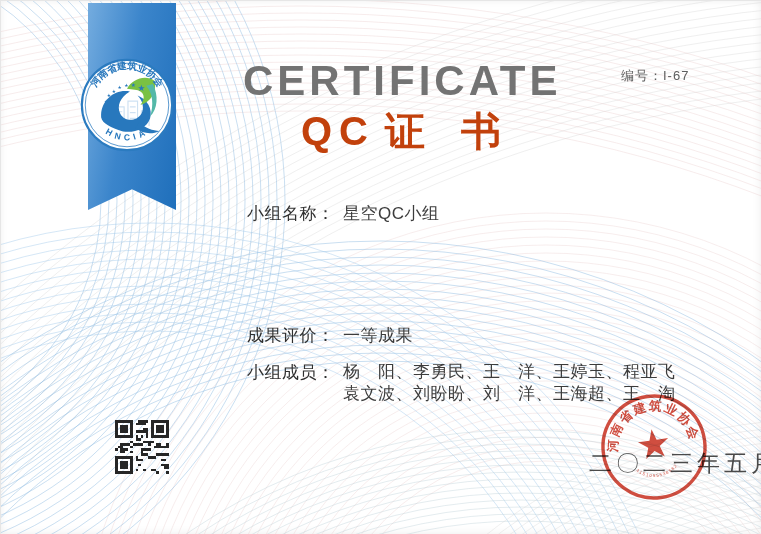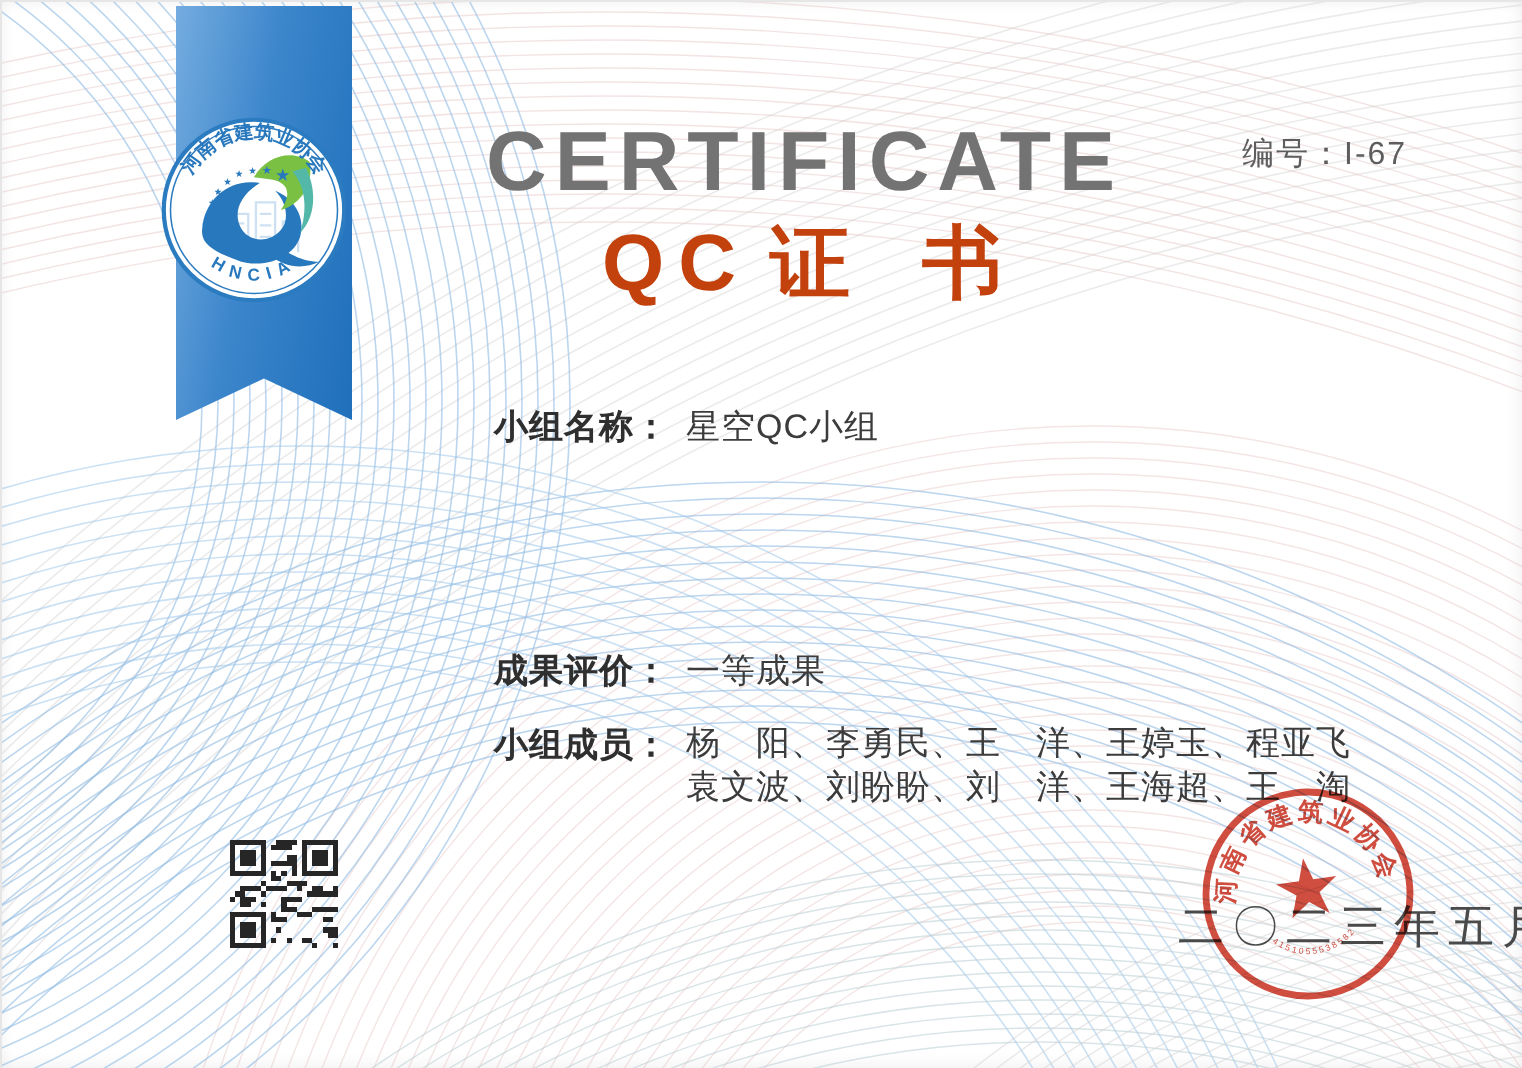--- a/index.html
+++ b/index.html
@@ -15,26 +15,26 @@
     background:linear-gradient(100deg,#74acdf 0%,#3b85cb 45%,#1f6fbb 100%);
     clip-path:polygon(0 0,100% 0,100% 100%,50% 90%,0 100%);
   }
   .badge{position:absolute;left:78px;top:56px;width:96px;height:96px;z-index:3;}
   .title-en{position:absolute;left:242px;top:56px;font-size:42px;font-weight:bold;
     letter-spacing:4px;color:#737373;z-index:4;}
   .title-cn{position:absolute;left:300px;top:103px;font-size:40px;font-weight:bold;
     color:#c2410c;z-index:4;white-space:nowrap;}
   .title-cn .qc{letter-spacing:7px;}
   .title-cn .cn{font-family:"Liberation Serif",serif;letter-spacing:13px;margin-left:10px;}
-  .serial{position:absolute;left:620px;top:66px;font-size:16px;color:#5d5d5d;
+  .serial{position:absolute;left:620px;top:66px;font-size:13px;color:#5d5d5d;
     letter-spacing:1px;z-index:4;white-space:nowrap;}
   .fields{position:absolute;left:246px;top:201px;width:490px;height:220px;z-index:4;
     font-size:17px;color:#3c3c3c;}
   .frow{position:absolute;left:0;display:flex;align-items:flex-start;white-space:nowrap;}
-  .flabel{font-weight:bold;width:96px;flex:none;color:#2f2f2f;letter-spacing:.5px;}
+  .flabel{font-weight:normal;width:96px;flex:none;color:#2f2f2f;letter-spacing:.5px;}
   .fvalue{letter-spacing:.5px;}
   .fvalue .vline{line-height:22px;}
   .qr{position:absolute;left:114px;top:419px;width:54px;height:54px;z-index:3;}
   .date{position:absolute;left:588px;top:447px;font-size:23px;letter-spacing:4px;
     color:#4a4a4a;font-family:"Liberation Serif",serif;z-index:4;white-space:nowrap;}
   .seal{position:absolute;left:593px;top:386px;width:120px;height:120px;z-index:5;
     mix-blend-mode:multiply;opacity:.9;}
 </style>
 </head>
 <body>

